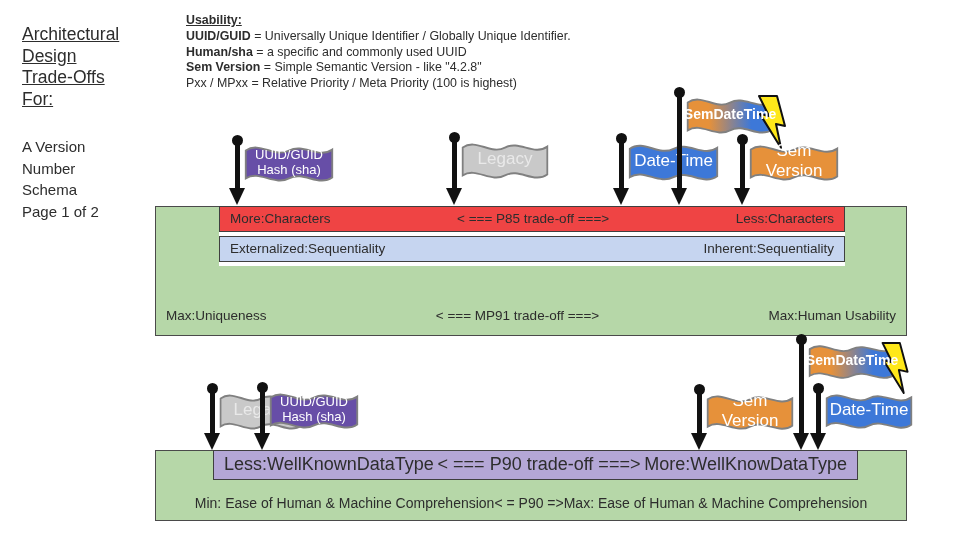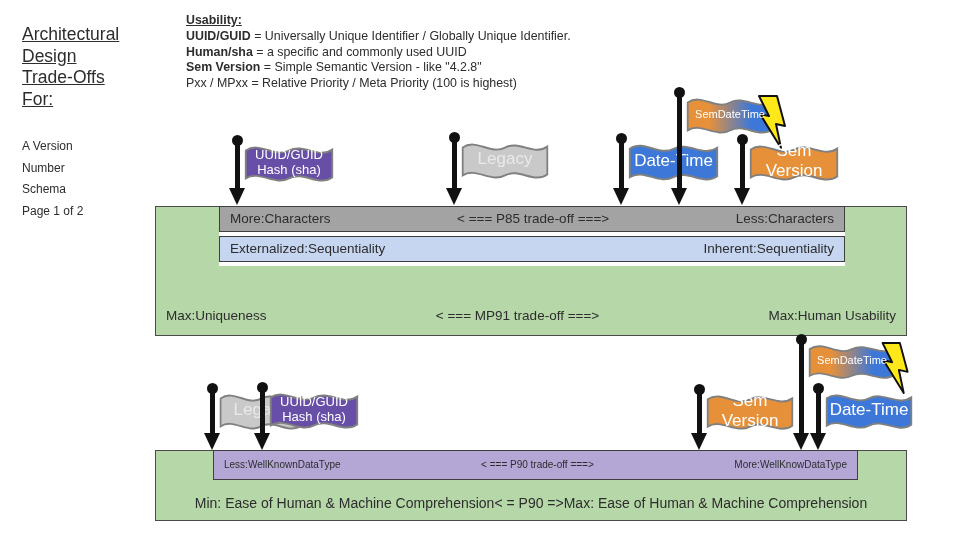--- a/index.html
+++ b/index.html
@@ -3,55 +3,55 @@
 <meta charset="utf-8">
 <style>
   html,body{margin:0;padding:0;background:#fff;}
   .canvas{
     position:relative;width:960px;height:540px;background:#ffffff;overflow:hidden;
     font-family:"Liberation Sans","DejaVu Sans",sans-serif;color:#2d2d2d;
   }
   
   .side-title{position:absolute;left:22px;top:24px;font-size:17.5px;line-height:21.5px;}
   .side-title .t-line{text-decoration:underline;}
-  .side-subtitle{position:absolute;left:22px;top:136px;font-size:12px;line-height:21.5px;}
+  .side-subtitle{position:absolute;left:22px;top:136px;font-size:15px;line-height:21.5px;}
   
   .glossary{position:absolute;left:186px;top:13px;font-size:12.4px;line-height:15.8px;}
   .g-head{font-weight:bold;text-decoration:underline;}
   .g-term{font-weight:bold;}
   .g-entry{white-space:pre;}
   
   .tbox{position:absolute;border:1.5px solid #4a4a4a;box-sizing:border-box;}
   .tbox1{left:155px;top:206px;width:752px;height:130px;}
   .tbox2{left:155px;top:450px;width:752px;height:71px;}
   .rows-wrap{position:absolute;left:63px;top:-1.5px;width:626px;background:#ffffff;padding-bottom:4px;}
   .trow{
     height:24px;border:1.5px solid #3f3f3f;margin-bottom:4px;
     display:flex;align-items:center;justify-content:space-between;
     padding:0 10px;font-size:13.5px;white-space:nowrap;
   }
   .trow:last-child{margin-bottom:0;}
   .row-single{position:absolute;left:57px;top:-1.5px;width:623px;height:28px;
     border:1.5px solid #3f3f3f;display:flex;align-items:center;justify-content:space-between;
-    padding:0 10px;font-size:10px;white-space:nowrap;}
+    padding:0 10px;font-size:18px;white-space:nowrap;}
   .tfooter{position:absolute;left:10px;right:10px;top:94px;height:28px;
     display:flex;align-items:center;justify-content:space-between;font-size:13.5px;white-space:nowrap;}
   .tfooter2{position:absolute;left:0;right:0;bottom:5px;height:24px;
     display:flex;align-items:center;justify-content:center;font-size:14px;white-space:nowrap;}
   
   .pole{position:absolute;width:5px;background:#111;}
   .pole::before{content:'';position:absolute;top:-4px;left:-3px;width:11px;height:11px;border-radius:50%;background:#111;}
   .pole::after{content:'';position:absolute;bottom:-17px;left:-6px;width:0;height:0;
     border-left:8.5px solid transparent;border-right:8.5px solid transparent;border-top:17px solid #111;}
   
   .flag-svg{position:absolute;overflow:visible;}
   .flag-label{position:absolute;display:flex;align-items:center;justify-content:center;
     text-align:center;white-space:pre-line;font-size:17px;pointer-events:none;}
   .flag-label.two-line{font-size:13px;line-height:1.18;}
-  .flag-label.bold{font-weight:normal;font-size:11px;}
+  .flag-label.bold{font-weight:bold;font-size:14px;}
 </style>
 </head>
 <body>
 
 <div class="canvas">
 
   <div class="side-title">
     <div class="t-line">Architectural</div>
     <div class="t-line">Design</div>
     <div class="t-line">Trade-Offs</div>
@@ -67,21 +67,21 @@
   <div class="glossary">
     <div class="g-head">Usability:</div>
     <div class="g-entry"><span class="g-term">UUID/GUID</span><span> = Universally Unique Identifier / Globally Unique Identifier.</span></div>
     <div class="g-entry"><span class="g-term">Human/sha</span><span> = a specific and commonly used UUID</span></div>
     <div class="g-entry"><span class="g-term">Sem Version</span><span> = Simple Semantic Version - like "4.2.8"</span></div>
     <div class="g-entry"><span>Pxx / MPxx</span><span> = Relative Priority / Meta Priority (100 is highest)</span></div>
   </div>
 
   <div class="tbox tbox1" style="background: rgb(182, 215, 168);">
     <div class="rows-wrap">
-      <div class="trow" style="background: #a3a3a3; gap: 28px;">
+      <div class="trow" style="background: #ef4444; gap: 28px;">
         <span>More:Characters</span>
         <span>&lt; === P85 trade-off ===&gt;</span>
         <span>Less:Characters</span>
       </div>
       <div class="trow" style="background: rgb(198, 213, 240);">
         <span>Externalized:Sequentiality</span>
         <span>Inherent:Sequentiality</span>
       </div>
     </div>
     <div class="tfooter">

